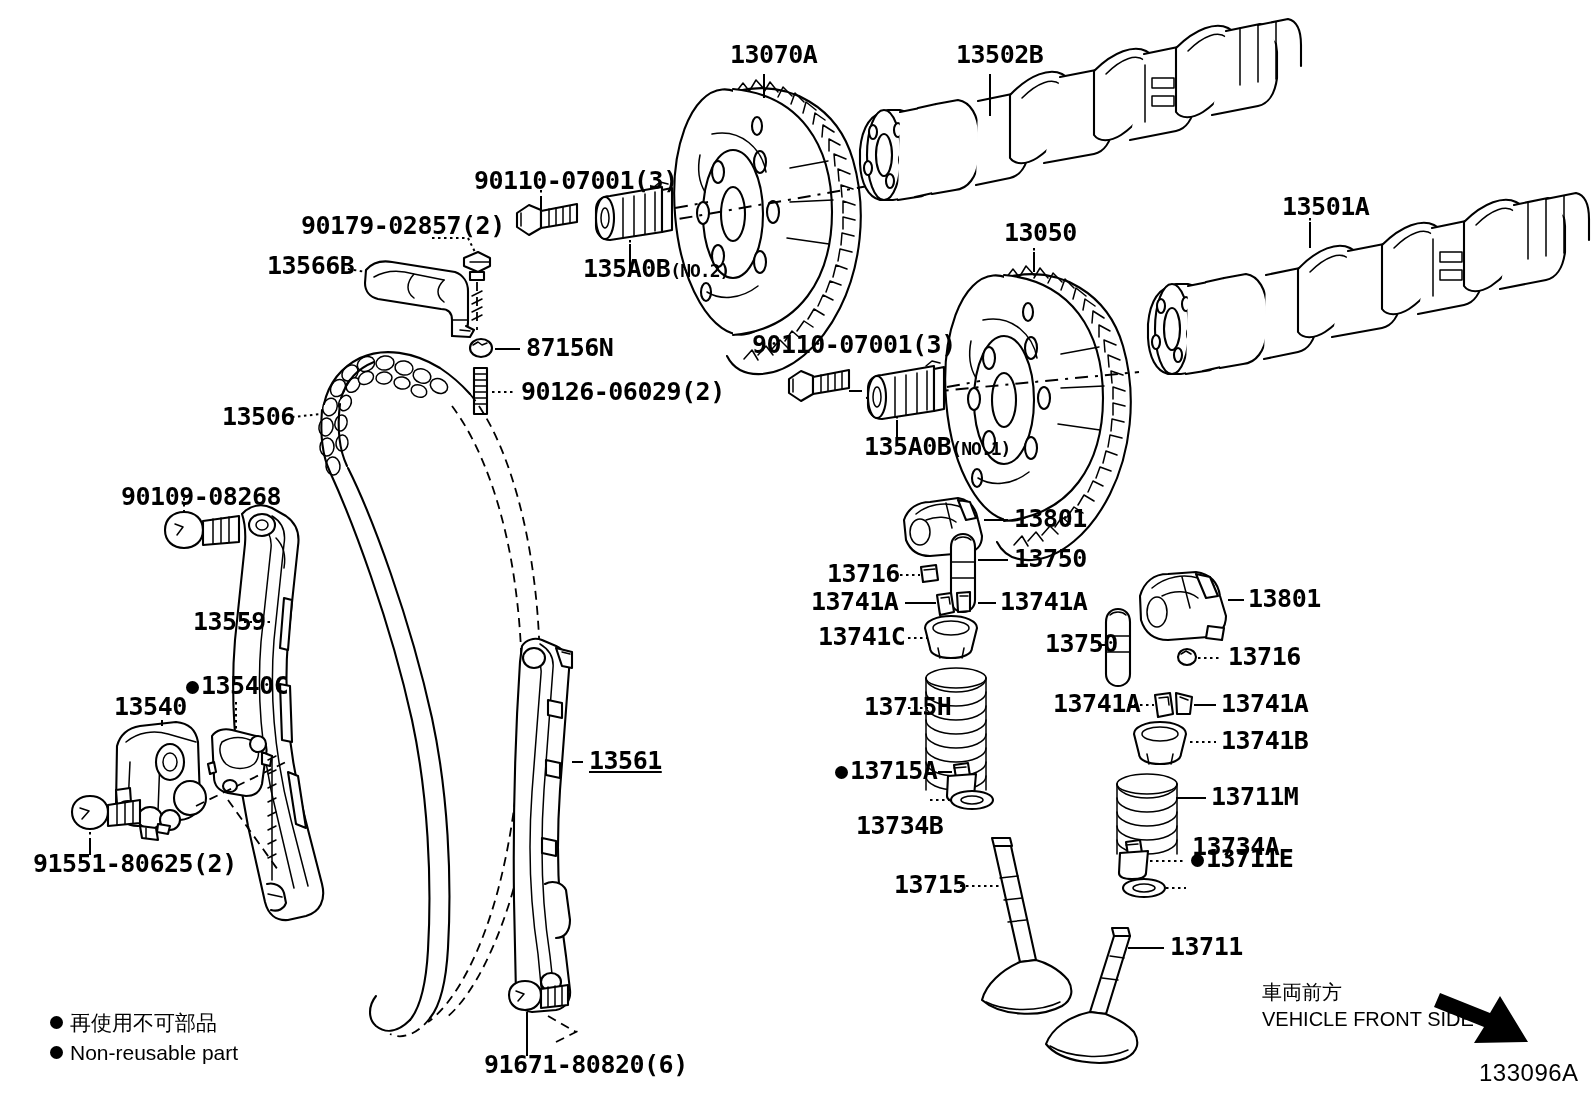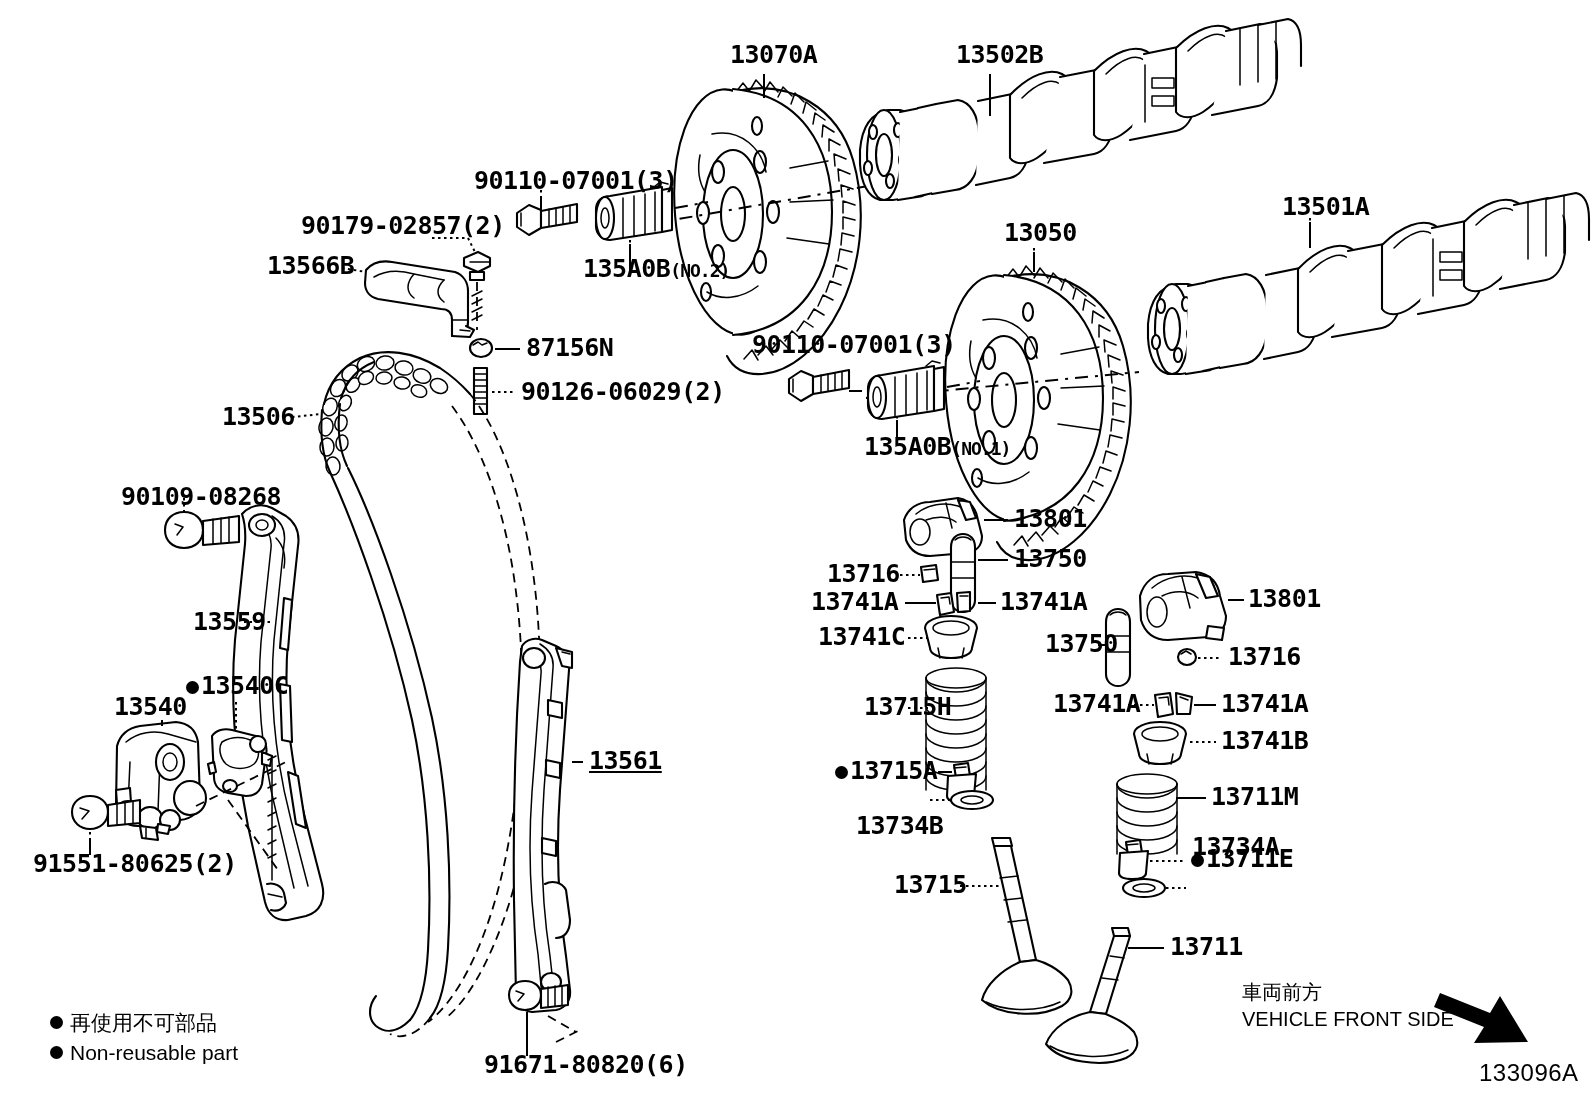--- a/index.html
+++ b/index.html
@@ -11,21 +11,21 @@
        font-weight:700;font-size:25px;letter-spacing:-0.5px;color:#000;line-height:1;}
   .lbl .sub{font-size:18px;font-weight:700;letter-spacing:-1px;}
   .lbl .dot{display:inline-block;width:13px;height:13px;border-radius:50%;
             background:#000;vertical-align:0px;margin-right:2px;}
   .legend{position:absolute;font-family:"Liberation Sans","DejaVu Sans",sans-serif;
           font-size:21px;color:#000;line-height:1.45;white-space:nowrap;}
   .legend .row{display:block;}
   .legend .dot{display:inline-block;width:13px;height:13px;border-radius:50%;
                background:#000;margin-right:7px;vertical-align:1px;}
   .frontnote{position:absolute;font-family:"Liberation Sans","DejaVu Sans",sans-serif;
-             font-size:20px;line-height:1.35;white-space:nowrap;color:#000;}
+             font-size:20px;line-height:1.35;white-space:nowrap;color:#000;margin-left:20px;}
   .diagcode{position:absolute;font-family:"Liberation Sans","DejaVu Sans",sans-serif;
             font-size:24px;color:#000;white-space:nowrap;letter-spacing:0.5px;}
 </style>
 </head>
 <body>
 
 <div id="stage">
 
 <svg class="art" viewBox="0 0 1592 1099">
   <defs>

